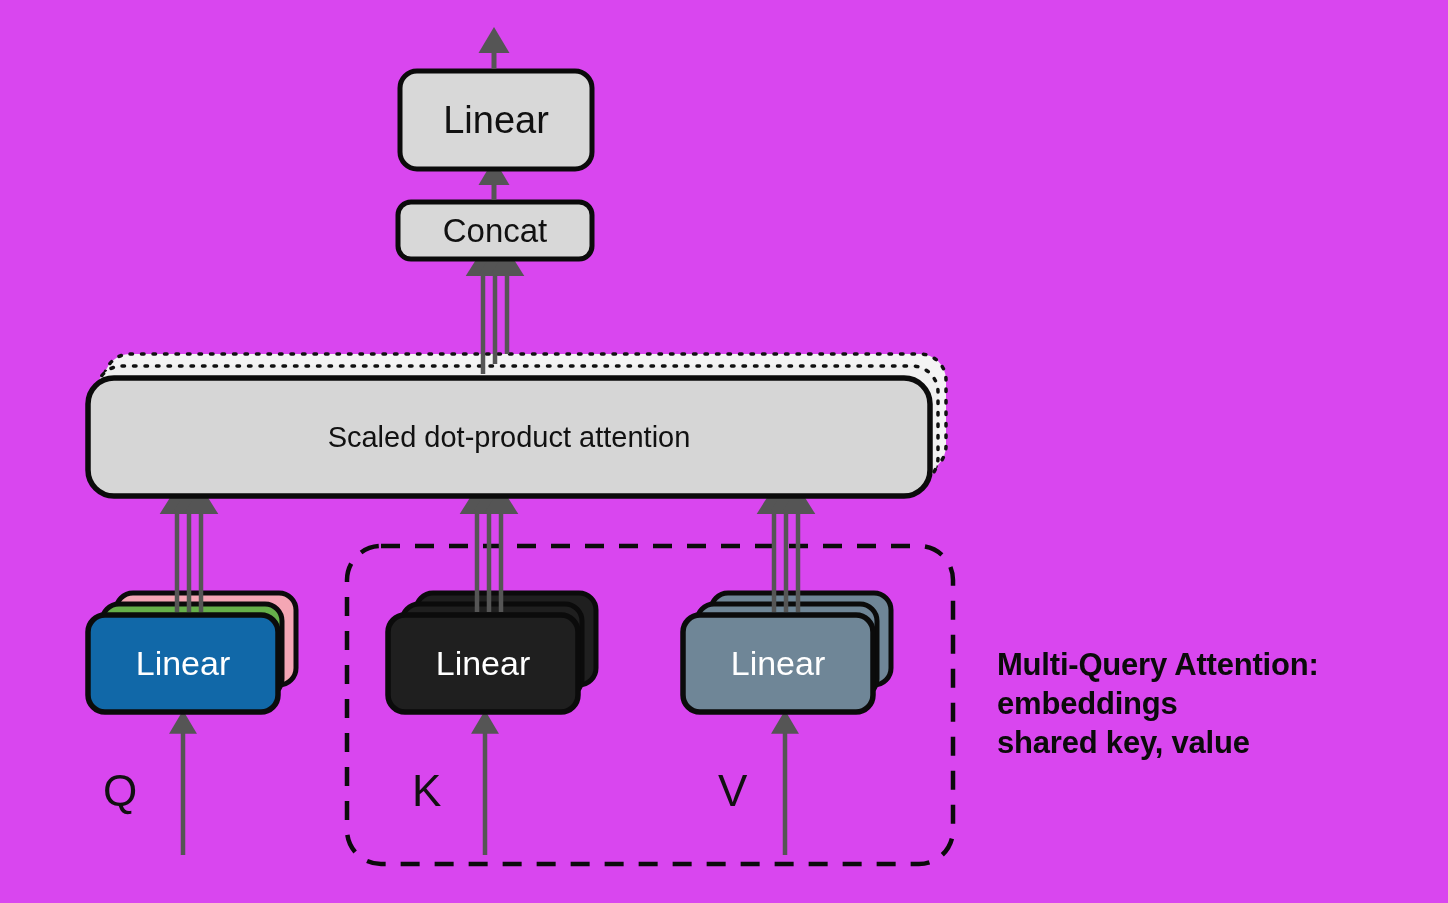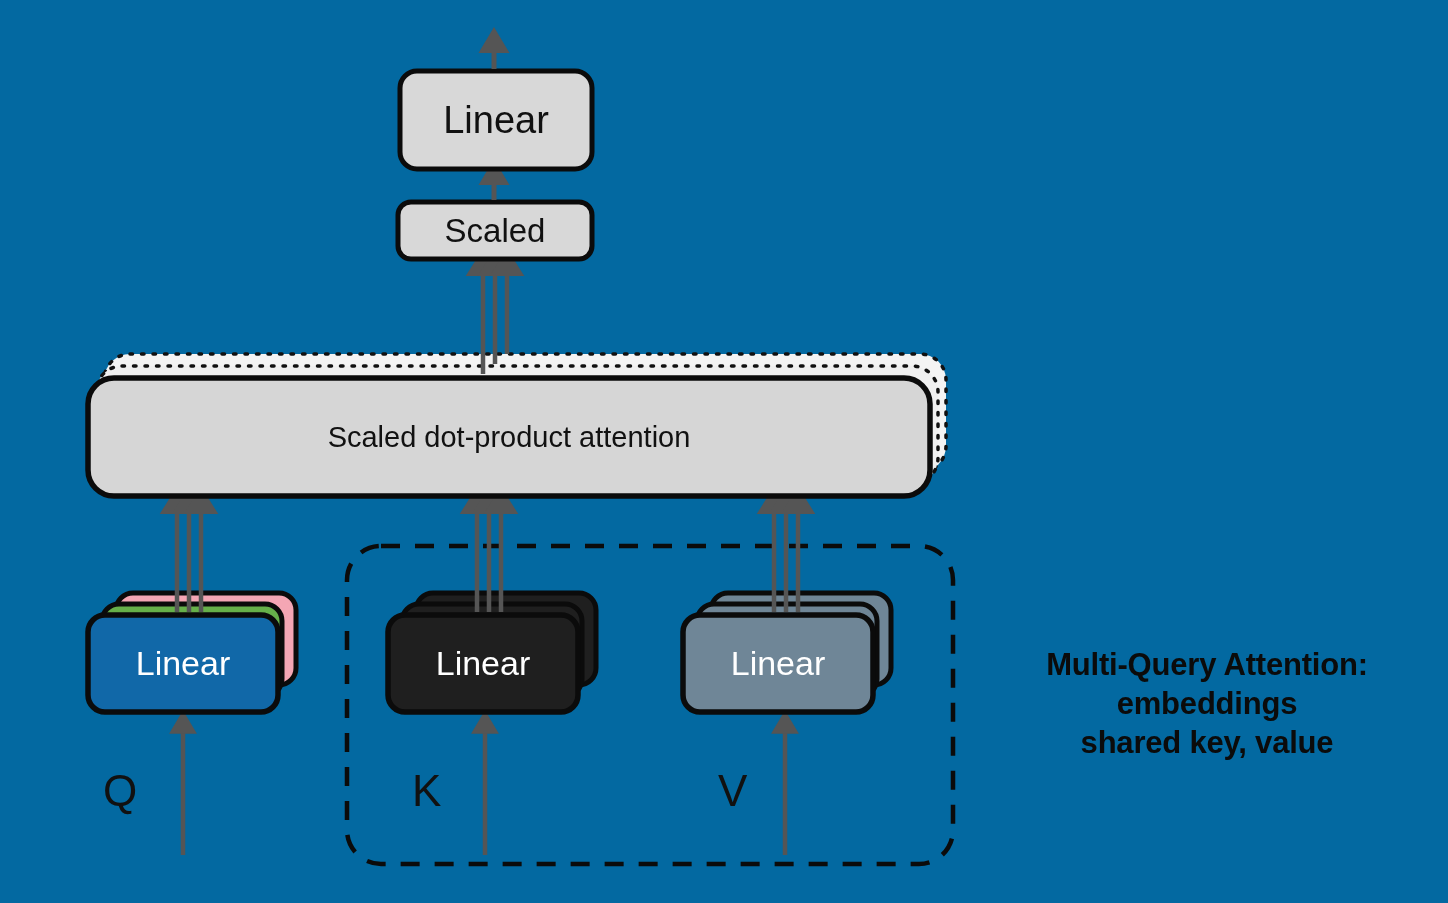--- a/index.html
+++ b/index.html
@@ -7,21 +7,21 @@
     padding: 0;
     background: #ffffff;
   }
   body {
     font-family: "Liberation Sans", sans-serif;
   }
   #canvas {
     position: relative;
     width: 1448px;
     height: 903px;
-    background: #0369a1;
+    background: #d946ef;
     overflow: hidden;
   }
   svg.layer {
     position: absolute;
     left: 0;
     top: 0;
     width: 1448px;
     height: 903px;
   }
   .boxlabel {
@@ -42,21 +42,21 @@
   }
   .annotation {
     position: absolute;
     font-family: "Liberation Sans", sans-serif;
     font-weight: bold;
     font-size: 31px;
     line-height: 39px;
     color: #0b0b0b;
     letter-spacing: -0.2px;
   }
-  .annotation div { white-space: nowrap; text-align: center; }
+  .annotation div { white-space: nowrap; }
 </style>
 </head>
 <body>
 
 <div id="canvas">
 
   <svg class="layer" viewBox="0 0 1448 903">
     <defs>
       <marker id="arrowhead" markerWidth="9" markerHeight="9" refX="3.2" refY="4.5" orient="auto" markerUnits="strokeWidth">
         <path d="M0,0.6 L0,8.4 L6.2,4.5 z" fill="#555555"></path>
@@ -135,21 +135,21 @@
 
     <rect x="400" y="71" width="192" height="98" rx="17" ry="17" fill="#d8d8d8" stroke="#0b0b0b" stroke-width="5"></rect>
 
     <g>
       <line x1="494" y1="69" x2="494" y2="40" stroke="#555555" stroke-width="5" marker-end="url(#arrowheadBig)"></line>
     </g>
   </svg>
 
   <div class="boxlabel" style="left:400px; top:71px; width:192px; height:98px; font-size:38px; color:#111111;">Linear</div>
 
-  <div class="boxlabel" style="left:398px; top:202px; width:194px; height:57px; font-size:33px; color:#111111;">Scaled</div>
+  <div class="boxlabel" style="left:398px; top:202px; width:194px; height:57px; font-size:33px; color:#111111;">Concat</div>
 
   <div class="boxlabel" style="left:88px; top:378px; width:842px; height:118px; font-size:29px; color:#111111;">Scaled dot-product attention</div>
 
   <div class="boxlabel" style="left:88px; top:615px; width:190px; height:97px; font-size:34px; color:#ffffff;">Linear</div>
 
   <div class="boxlabel" style="left:388px; top:615px; width:190px; height:97px; font-size:34px; color:#ffffff;">Linear</div>
 
   <div class="boxlabel" style="left:683px; top:615px; width:190px; height:97px; font-size:34px; color:#ffffff;">Linear</div>
 
   <div class="qkv-label" style="left:103px; top:766px;">Q</div>

